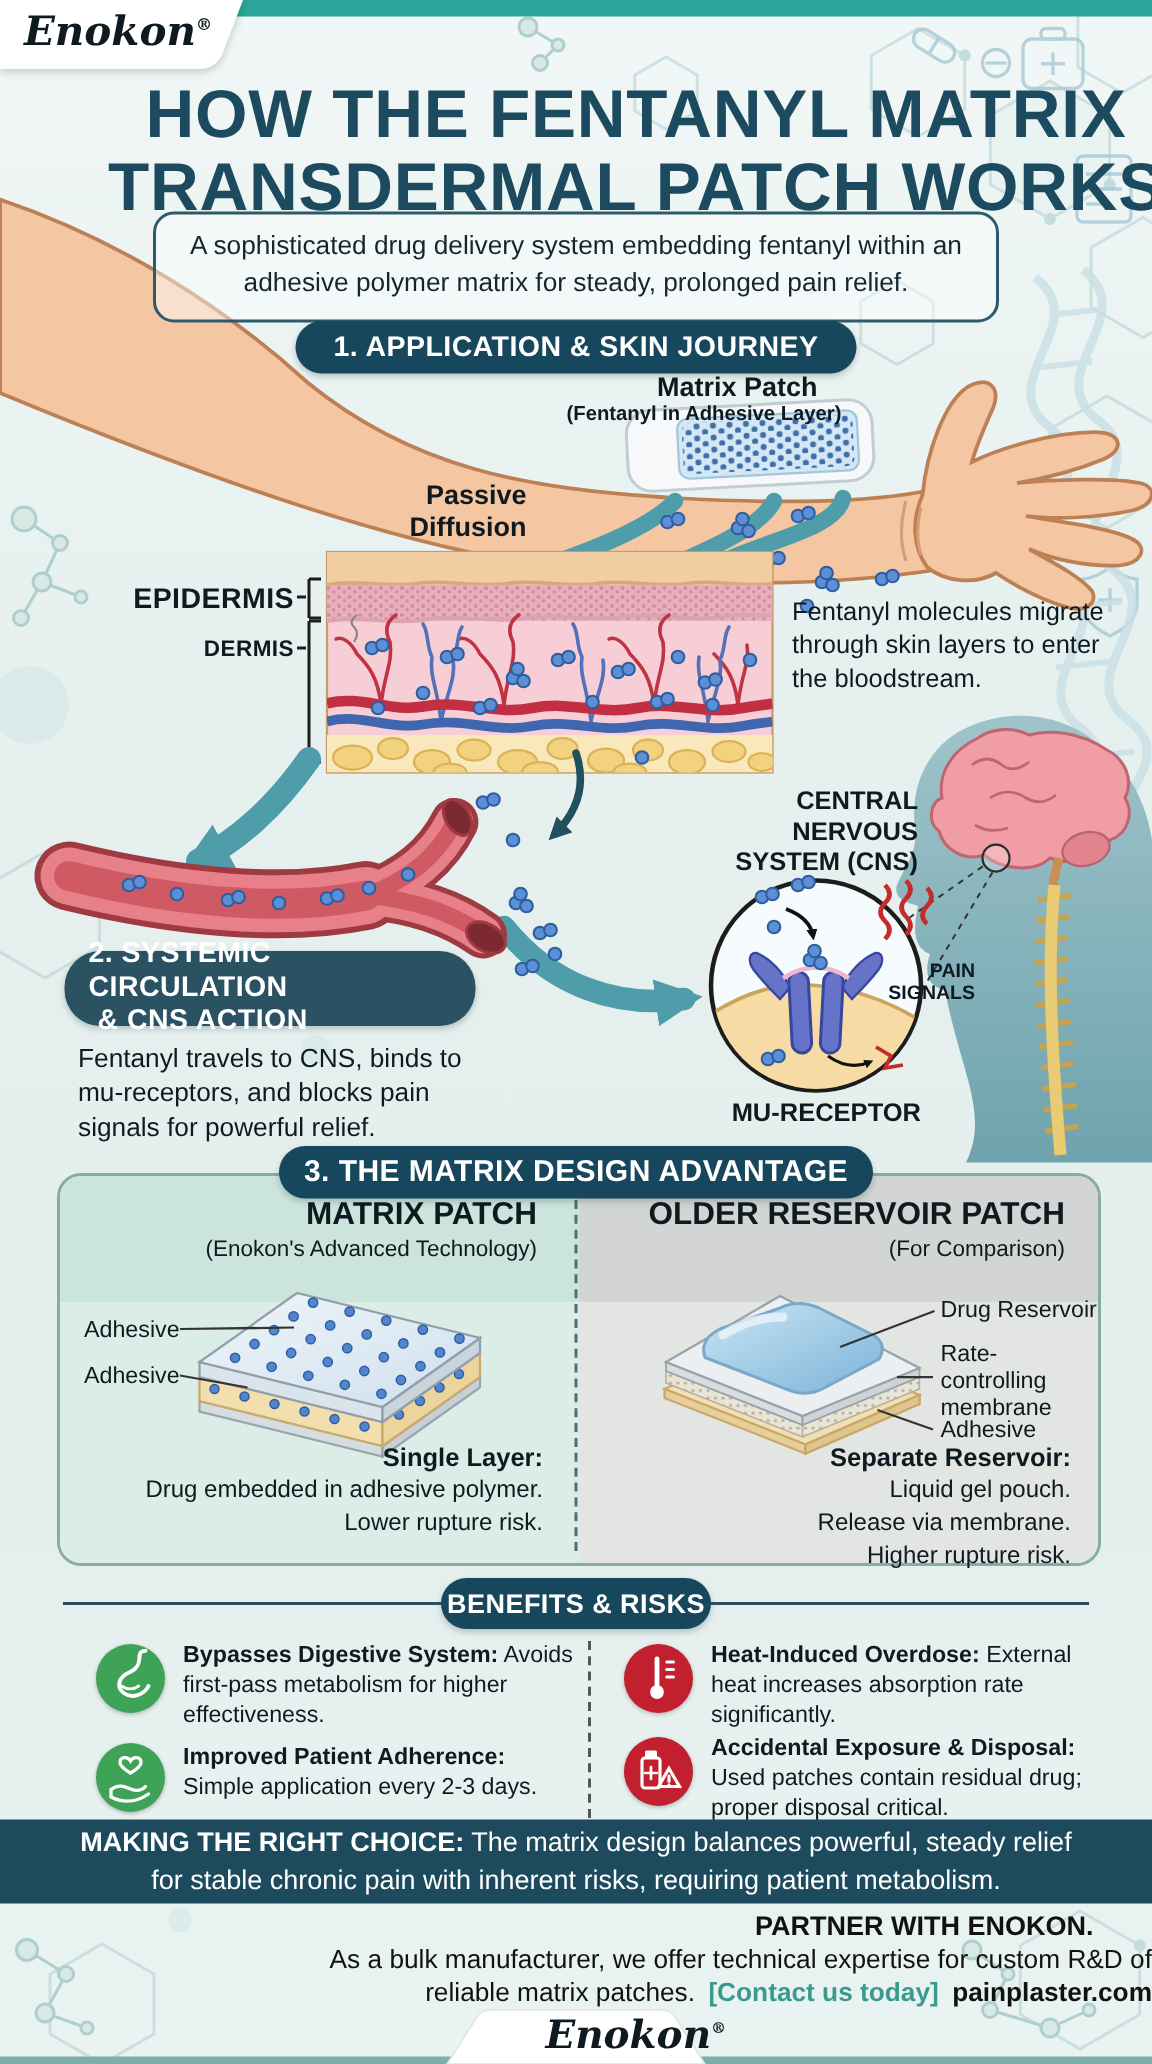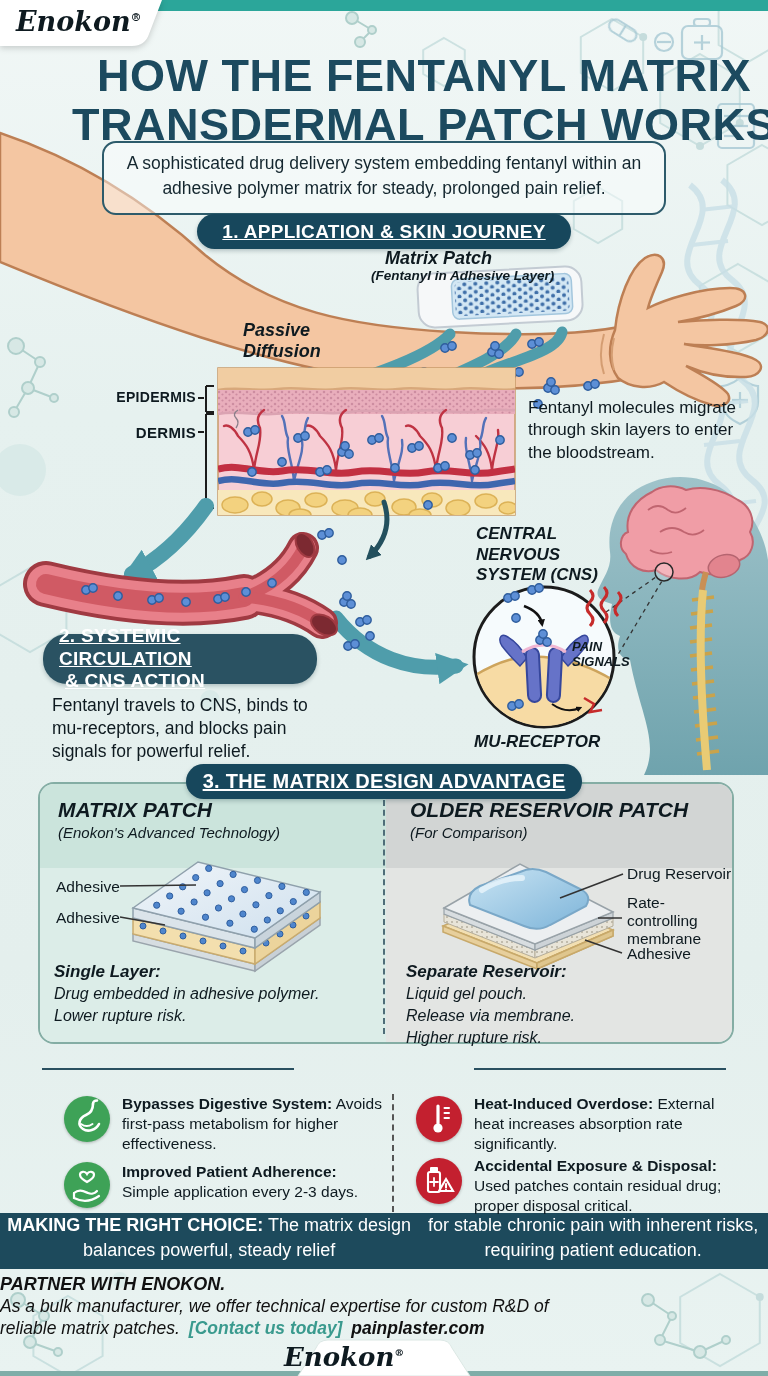--- a/index.html
+++ b/index.html
@@ -3,28 +3,28 @@
 <meta charset="utf-8">
 <style>
   html,body{margin:0;padding:0;background:#c9dbd8;}
   .page{position:relative;width:768px;height:1376px;overflow:hidden;margin:0 auto;
     background:linear-gradient(180deg,#f1f7f6 0%,#e6f1ef 30%,#e4efed 70%,#e9f3f1 100%);
     font-family:"Liberation Sans","DejaVu Sans",sans-serif;color:#111;}
   .abs{position:absolute;}
   svg{display:block;}
   .art{pointer-events:none;}
   .serif-logo{font-family:"DejaVu Serif","Liberation Serif",serif;font-style:italic;font-weight:700;color:#2f9b8e;}
-  .pill{background:#17475c;color:#fff;font-weight:700;border-radius:999px;display:flex;align-items:center;justify-content:center;letter-spacing:.3px;box-shadow:0 2px 4px rgba(20,50,60,.25);text-decoration:underline;}
+  .pill{background:#17475c;color:#fff;font-weight:700;border-radius:999px;display:flex;align-items:center;justify-content:center;letter-spacing:.3px;box-shadow:0 2px 4px rgba(20,50,60,.25);}
   .title{font-weight:700;color:#1c4a5f;font-size:45px;line-height:1.08;text-align:center;letter-spacing:.5px;padding-left:40px;}
   .subbox{border:2px solid #2d5b6b;border-radius:14px;background:rgba(253,255,255,.45);text-align:center;font-size:17.5px;line-height:1.42;padding-top:8px;color:#13262e;}
   .lbl{position:absolute;color:#0e1a20;}
   .b{font-weight:700;}
   .cap{font-size:17px;line-height:1.32;}
   .blk span{display:block;}
-  .ctr{text-align:left;font-style:italic;}
+  .ctr{text-align:right;}
   .rt{text-align:right;}
   .card{border:2px solid #84ada4;border-radius:16px;overflow:hidden;}
   .hline{height:2px;background:#2a5060;}
   .vdash{border-left:2px dashed #4f6d78;}
   .icn{border-radius:50%;box-shadow:0 1px 3px rgba(0,0,0,.25);}
   .band{background:#1d4a5c;color:#fff;text-align:center;font-size:18px;line-height:1.4;}
   .itm{font-size:15.5px;line-height:1.3;}
 </style>
 </head>
 <body>
@@ -164,25 +164,28 @@
   <div class="abs card" style="left:38px;top:782px;width:692px;height:258px;z-index:1">
     <div class="abs" style="left:0;top:0;width:346px;height:84px;background:#cbe4dc"></div>
     <div class="abs" style="left:0;top:84px;width:346px;height:174px;background:#dcede8"></div>
     <div class="abs" style="left:346px;top:0;width:346px;height:84px;background:#d2d5d4"></div>
     <div class="abs" style="left:346px;top:84px;width:346px;height:174px;background:#e3e5e3"></div>
   </div>
   <div class="abs vdash" style="left:383px;top:790px;height:244px;z-index:2"></div>
 
   <div class="abs hline" style="left:42px;top:1068px;width:252px;z-index:1"></div>
   <div class="abs hline" style="left:474px;top:1068px;width:252px;z-index:1"></div>
+  <div class="abs pill" style="left:294px;top:1052px;width:180px;height:34px;font-size:18px;z-index:3">
+    <span>BENEFITS &amp; RISKS</span>
+  </div>
   <div class="abs vdash" style="left:392px;top:1094px;height:118px;border-color:#555;z-index:1"></div>
 
-  <div class="abs band" style="left:0;top:1213px;width:768px;height:56px;z-index:1;display:flex;flex-direction:row;justify-content:center">
+  <div class="abs band" style="left:0;top:1213px;width:768px;height:56px;z-index:1;display:flex;flex-direction:column;justify-content:center">
     <div><b>MAKING THE RIGHT CHOICE:</b><span> The matrix design balances powerful, steady relief</span></div>
-    <div><span>for stable chronic pain with inherent risks, requiring patient education.</span></div>
+    <div><span>for stable chronic pain with inherent risks, requiring patient metabolism.</span></div>
   </div>
 
   <div class="abs ctr b" style="left:0;top:1274px;width:729px;font-size:18px;z-index:3"><span>PARTNER WITH ENOKON.</span></div>
   <div class="abs ctr" style="left:0;top:1296px;width:768px;font-size:17.5px;z-index:3"><span>As a bulk manufacturer, we offer technical expertise for custom R&amp;D of</span></div>
   <div class="abs ctr" style="left:0;top:1318px;width:768px;font-size:17.5px;z-index:3">
     <span>reliable matrix patches.</span>
     <span class="b" style="color:#3a9a8e;margin-left:4px;cursor:pointer">[Contact us today]</span>
     <span class="b" style="margin-left:4px;cursor:pointer">painplaster.com</span>
   </div>
 
@@ -532,21 +535,21 @@
   </svg>
 
   <div class="lbl b ctr" style="left:385px;top:248px;width:160px;font-size:18px;z-index:3"><span>Matrix Patch</span></div>
   <div class="lbl b ctr" style="left:371px;top:268px;width:190px;font-size:13.5px;z-index:3"><span>(Fentanyl in Adhesive Layer)</span></div>
 
   <div class="lbl b ctr blk" style="left:243px;top:320px;width:108px;font-size:18px;line-height:1.18;z-index:3">
     <span>Passive</span>
     <span>Diffusion</span>
   </div>
 
-  <div class="lbl b rt" style="left:84px;top:389px;width:112px;font-size:14px;letter-spacing:.3px;z-index:3"><span>EPIDERMIS</span></div>
+  <div class="lbl b rt" style="left:84px;top:389px;width:112px;font-size:19px;letter-spacing:.3px;z-index:3"><span>EPIDERMIS</span></div>
   <div class="lbl b rt" style="left:84px;top:424px;width:112px;font-size:15px;letter-spacing:.3px;z-index:3"><span>DERMIS</span></div>
 
   <div class="lbl cap blk" style="left:528px;top:397px;width:228px;z-index:3">
     <span>Fentanyl molecules migrate</span>
     <span>through skin layers to enter</span>
     <span>the bloodstream.</span>
   </div>
 
   <div class="lbl blk" style="left:52px;top:694px;width:260px;font-size:17.5px;line-height:1.32;z-index:3">
     <span>Fentanyl travels to CNS, binds to</span>

